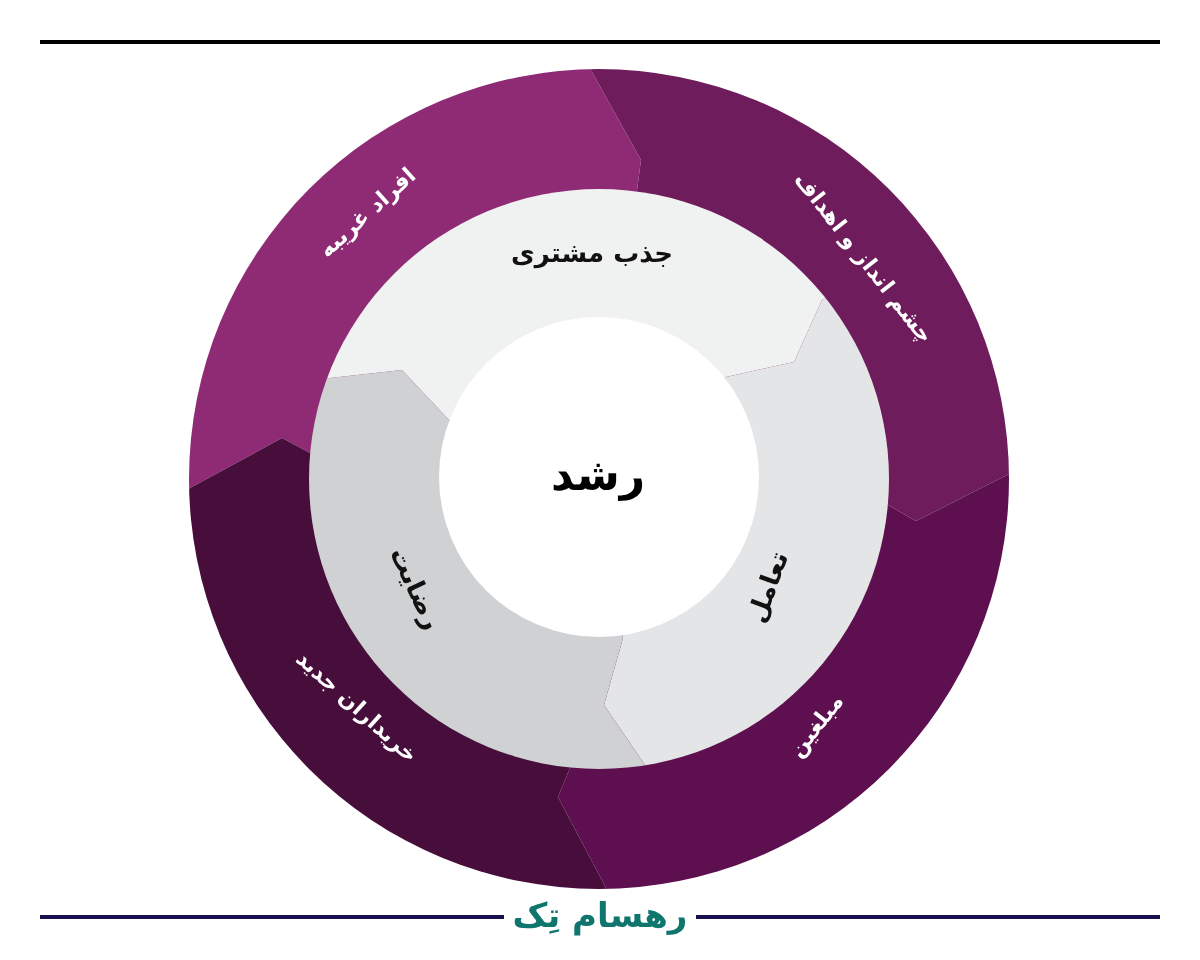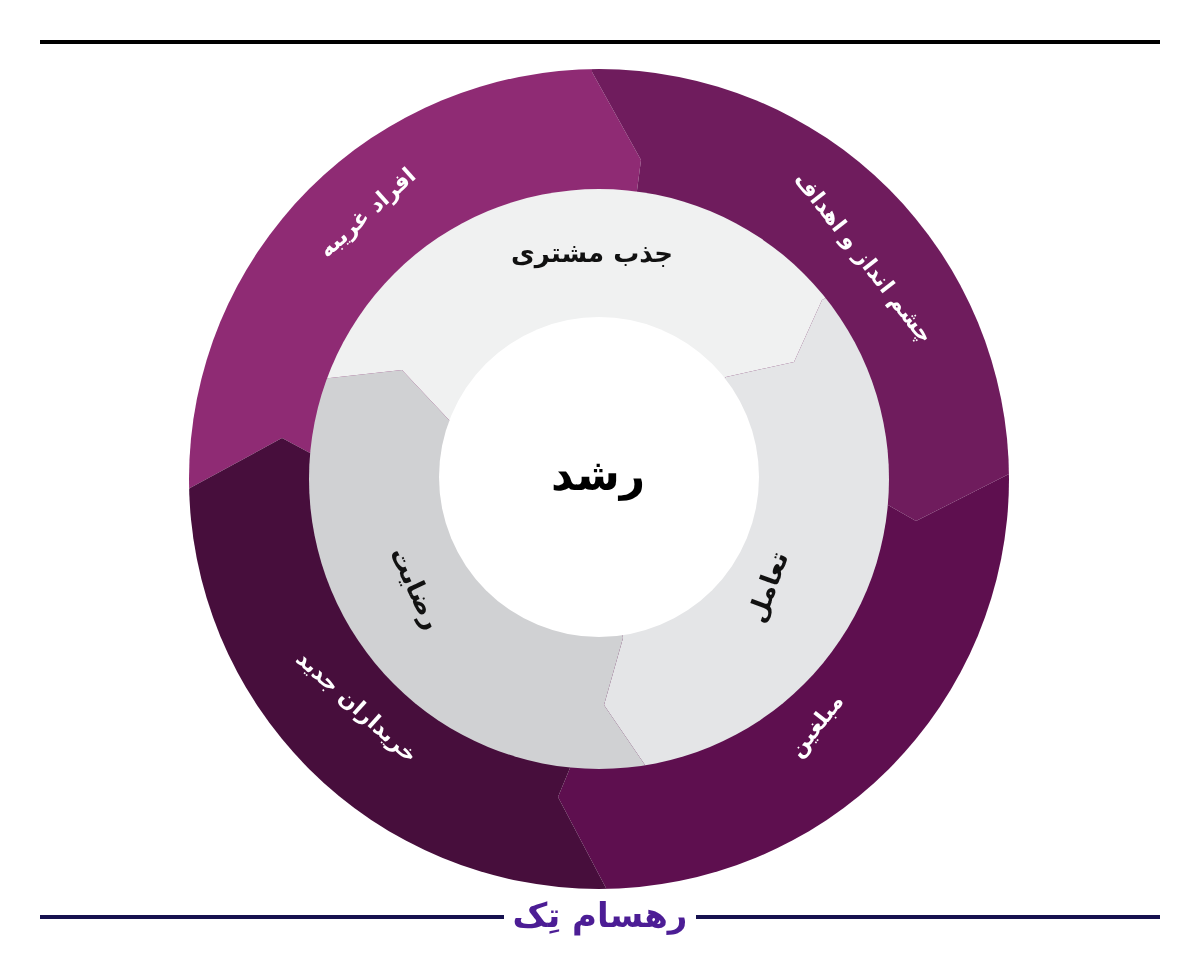--- a/index.html
+++ b/index.html
@@ -1,20 +1,20 @@
 <!DOCTYPE html>
 <html><head>
   <meta charset="utf-8">
   <style>
     html, body { margin: 0; padding: 0; background: #ffffff; }
     body { width: 1200px; height: 960px; position: relative; overflow: hidden; font-family: "DejaVu Sans", sans-serif; }
     .top-rule { position: absolute; left: 40px; top: 40px; width: 1120px; height: 4px; background: #000000; }
     .bottom-rule-left { position: absolute; left: 40px; top: 915px; width: 464px; height: 4px; background: #16114f; }
     .bottom-rule-right { position: absolute; left: 696px; top: 915px; width: 464px; height: 4px; background: #16114f; }
-    .brand { position: absolute; left: 504px; top: 888px; width: 192px; height: 54px; display: flex; align-items: center; justify-content: center; font-family: "DejaVu Sans", sans-serif; font-weight: bold; font-size: 34px; color: #4c1d95; direction: rtl; letter-spacing: 1px; }
+    .brand { position: absolute; left: 504px; top: 888px; width: 192px; height: 54px; display: flex; align-items: center; justify-content: center; font-family: "DejaVu Sans", sans-serif; font-weight: bold; font-size: 34px; color: #0f766e; direction: rtl; letter-spacing: 1px; }
     svg.diagram { position: absolute; left: 0; top: 0; }
     .label-outer { fill: #ffffff; font-family: "DejaVu Sans", sans-serif; font-weight: bold; font-size: 22px; }
     .label-inner { fill: #111111; font-family: "DejaVu Sans", sans-serif; font-weight: bold; font-size: 26px; }
     .label-center { fill: #000000; font-family: "DejaVu Sans", sans-serif; font-weight: bold; font-size: 44px; }
   </style>
 </head>
 <body>
 
 <div class="top-rule"></div>
 

